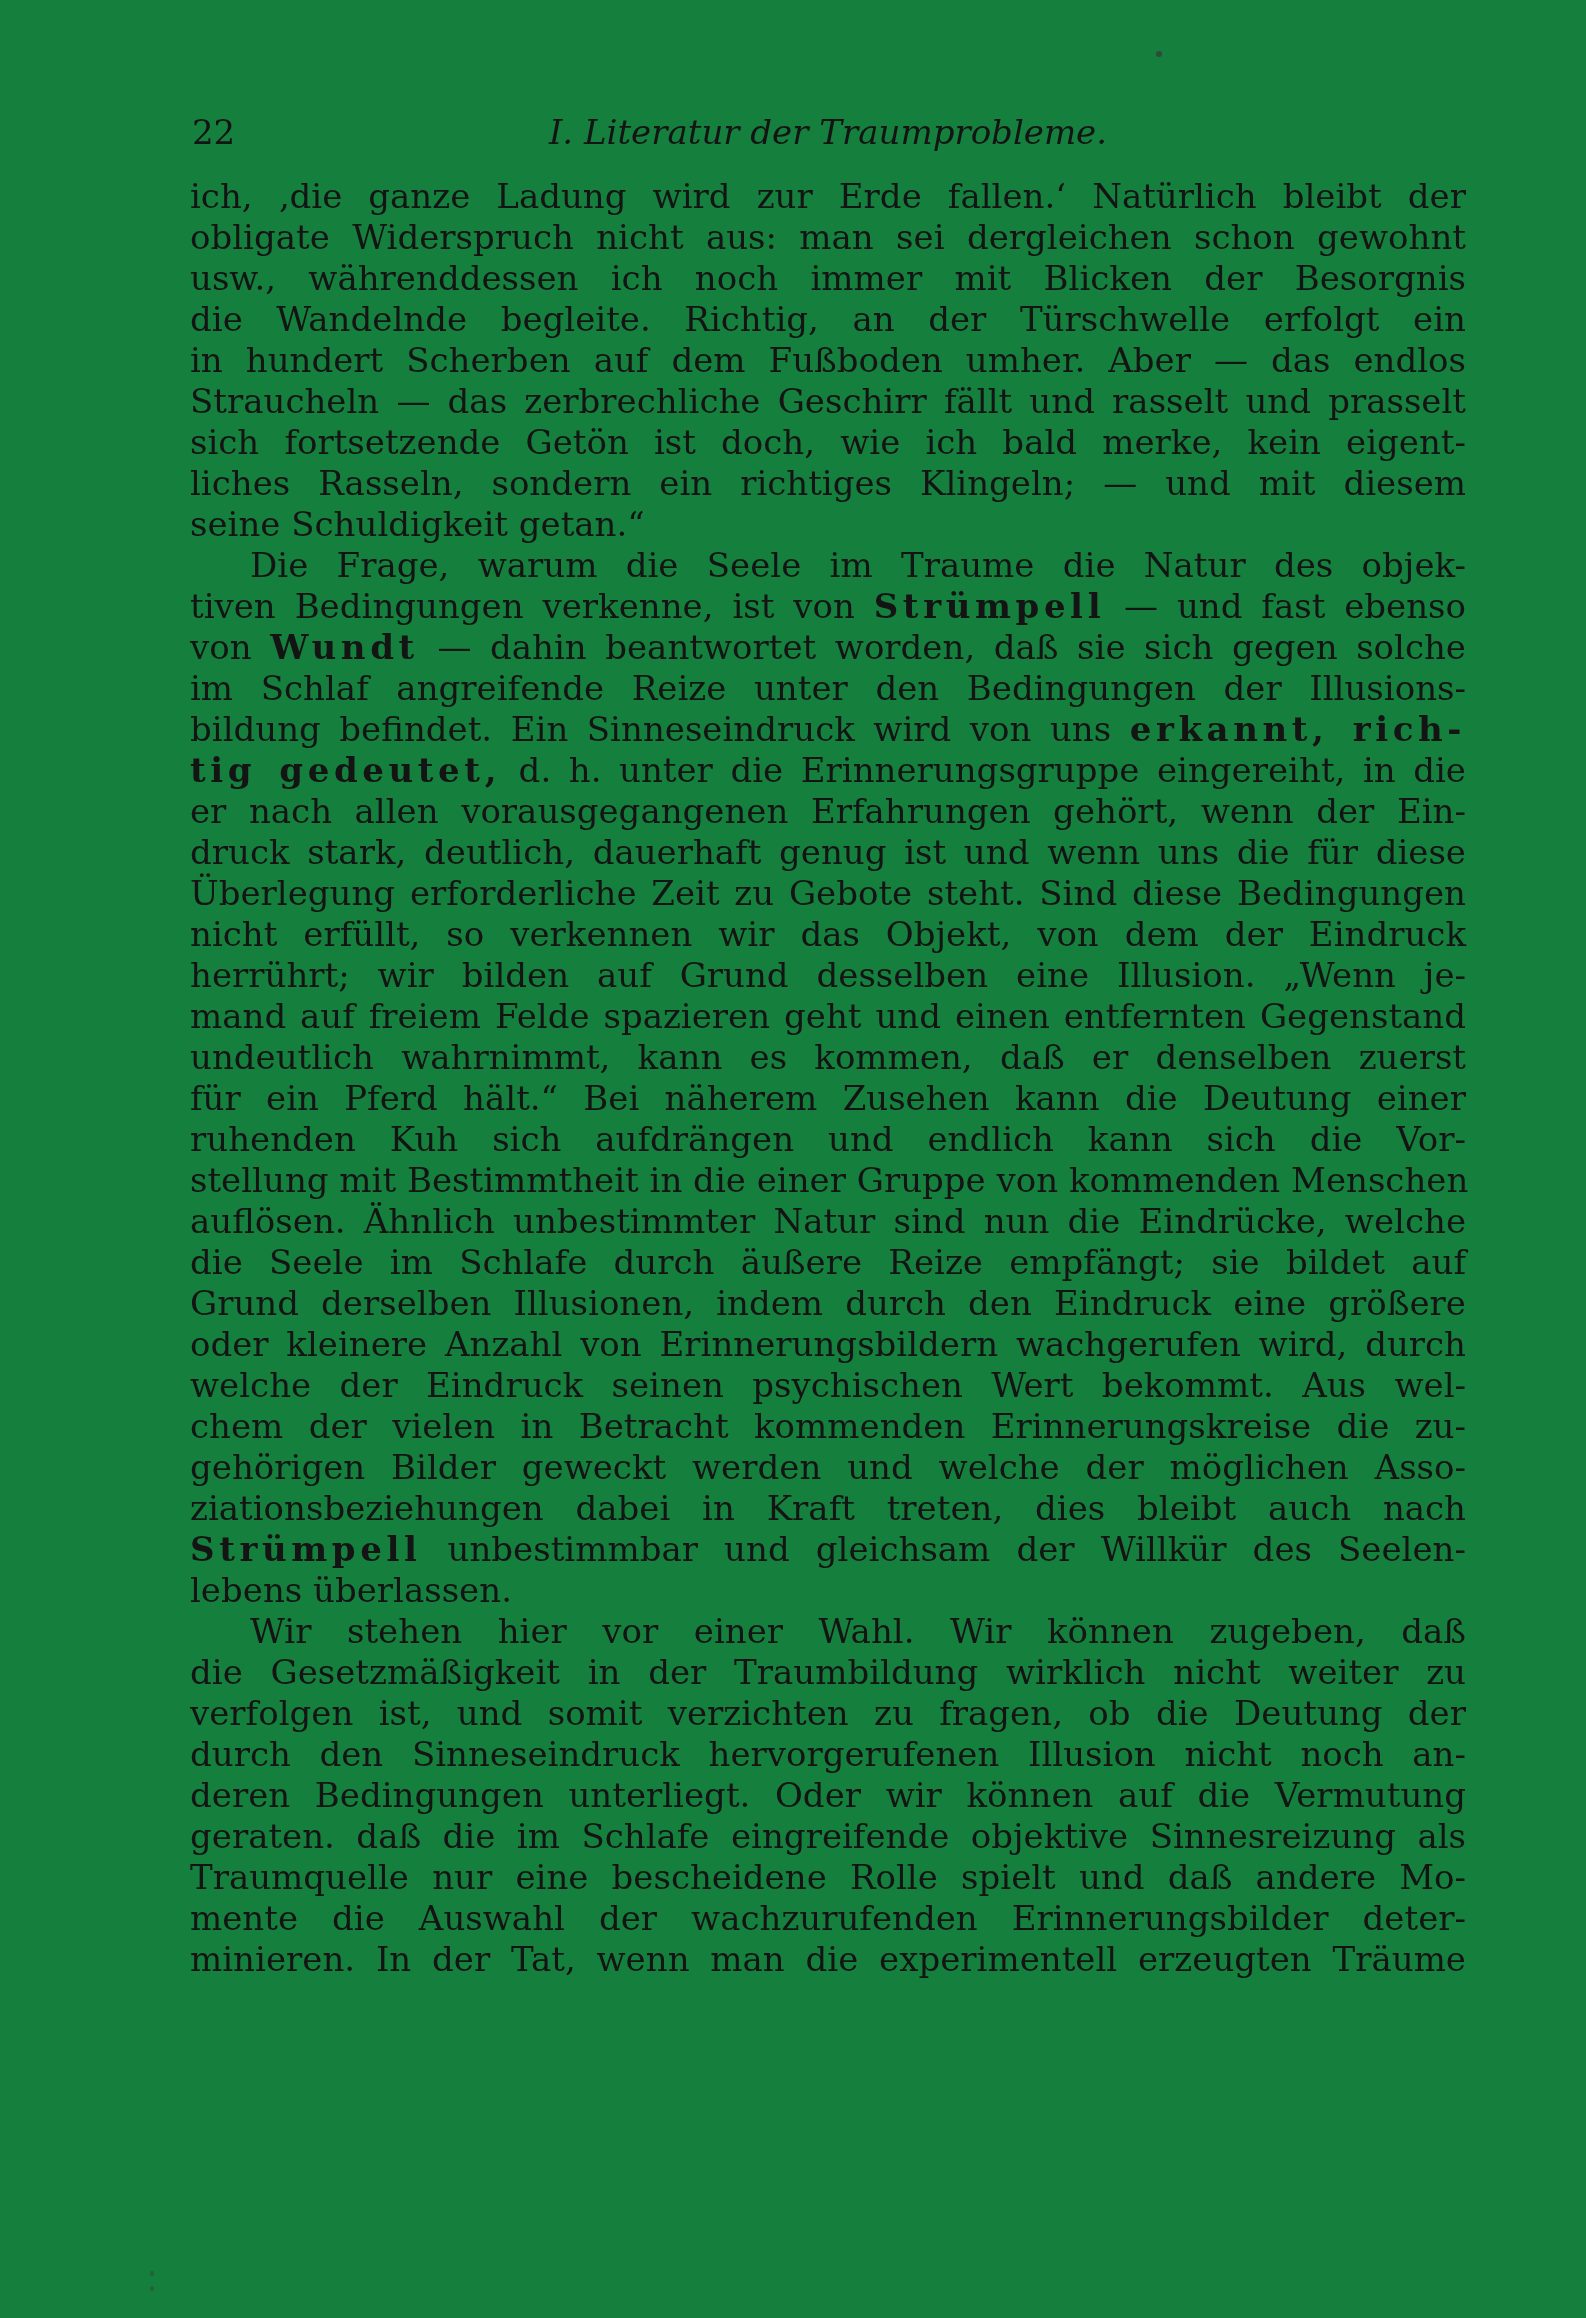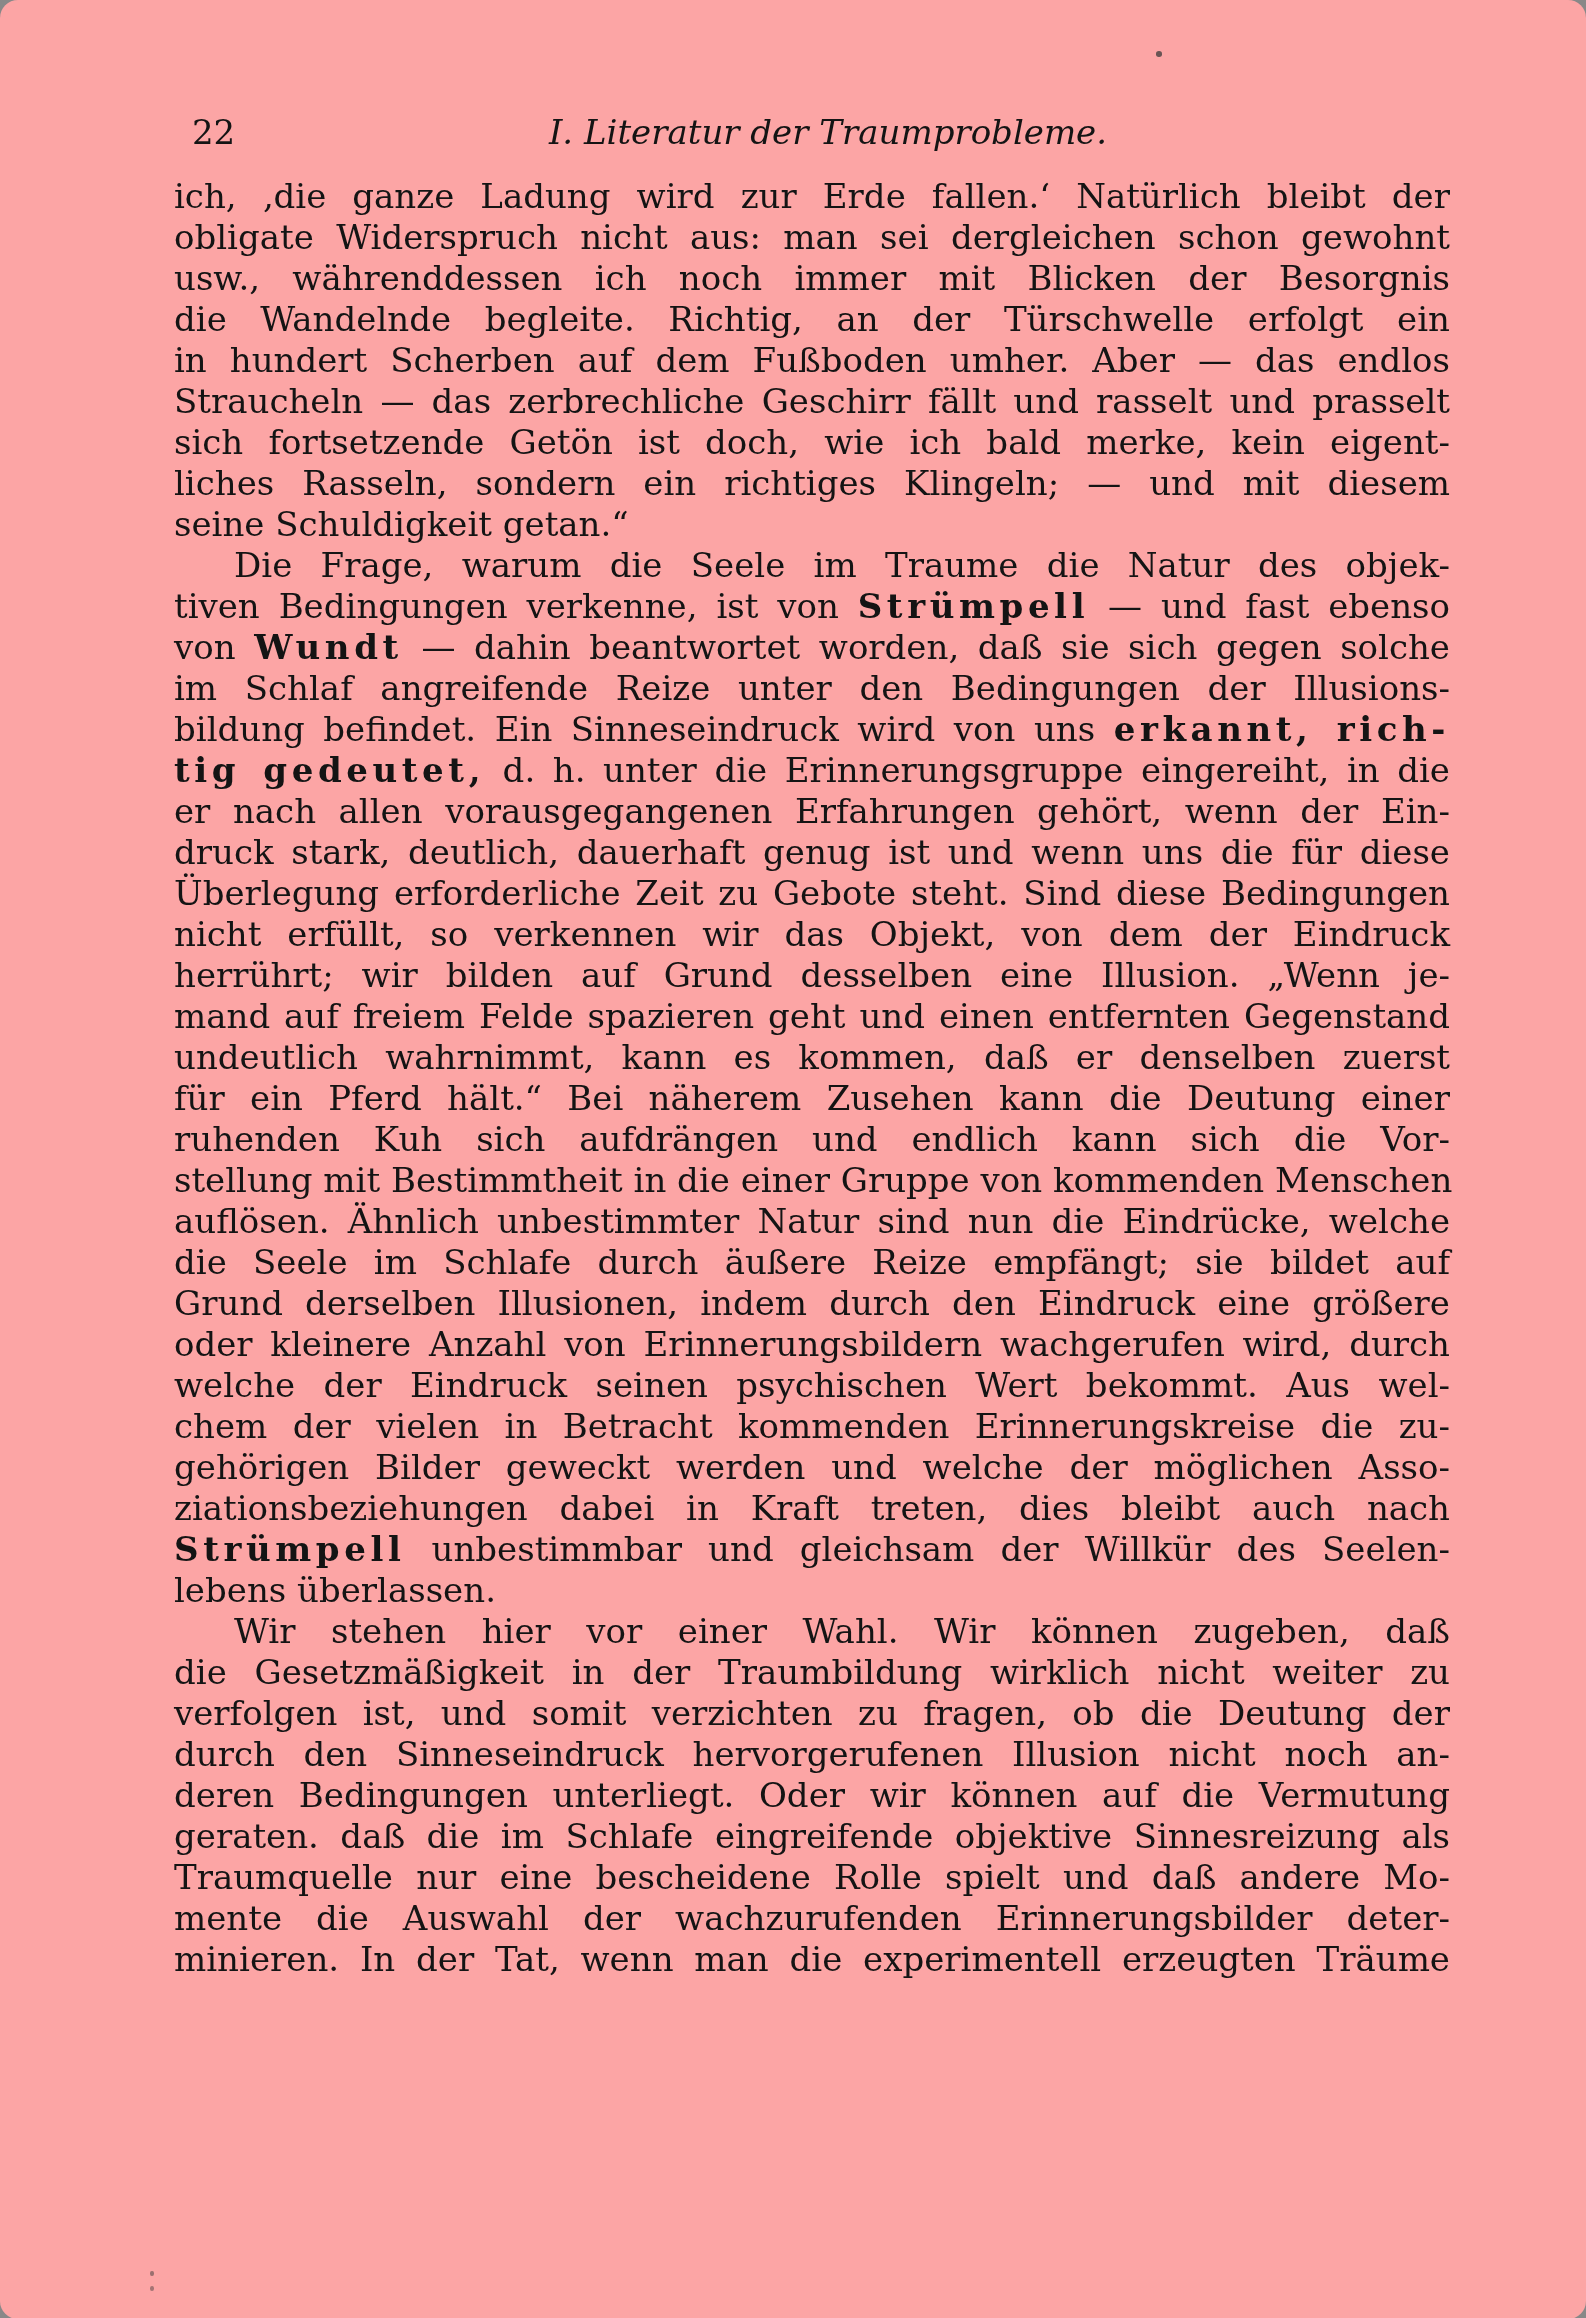--- a/index.html
+++ b/index.html
@@ -1,25 +1,24 @@
 <!DOCTYPE html>
 <html style="font-size:15px"><head>
 <meta charset="utf-8">
 <style>
   html, body { margin: 0; padding: 0; background: #888; }
   .page {
     position: relative;
     width: 1586px;
     height: 2319px;
-    background: #fca5a5;
+    background: #15803d;
     font-family: "DejaVu Serif", serif;
     color: #141414;
     overflow: hidden;
     margin: 0 auto;
-    border-radius: 18px;
   }
   .header {
     position: absolute;
     top: 111px;
     left: 190px;
     width: 1276px;
     height: 43px;
     font-size: 34px;
     line-height: 43px;
   }
@@ -29,21 +28,21 @@
     top: 0;
   }
   .running-title {
     display: block;
     text-align: center;
     font-style: italic;
   }
   .textbody {
     position: absolute;
     top: 176px;
-    left: 174px;
+    left: 190px;
     width: 1276px;
   }
   .line {
     font-size: 34px;
     line-height: 41px;
     height: 41px;
     text-align: justify;
     text-align-last: justify;
     white-space: nowrap;
     overflow: visible;

